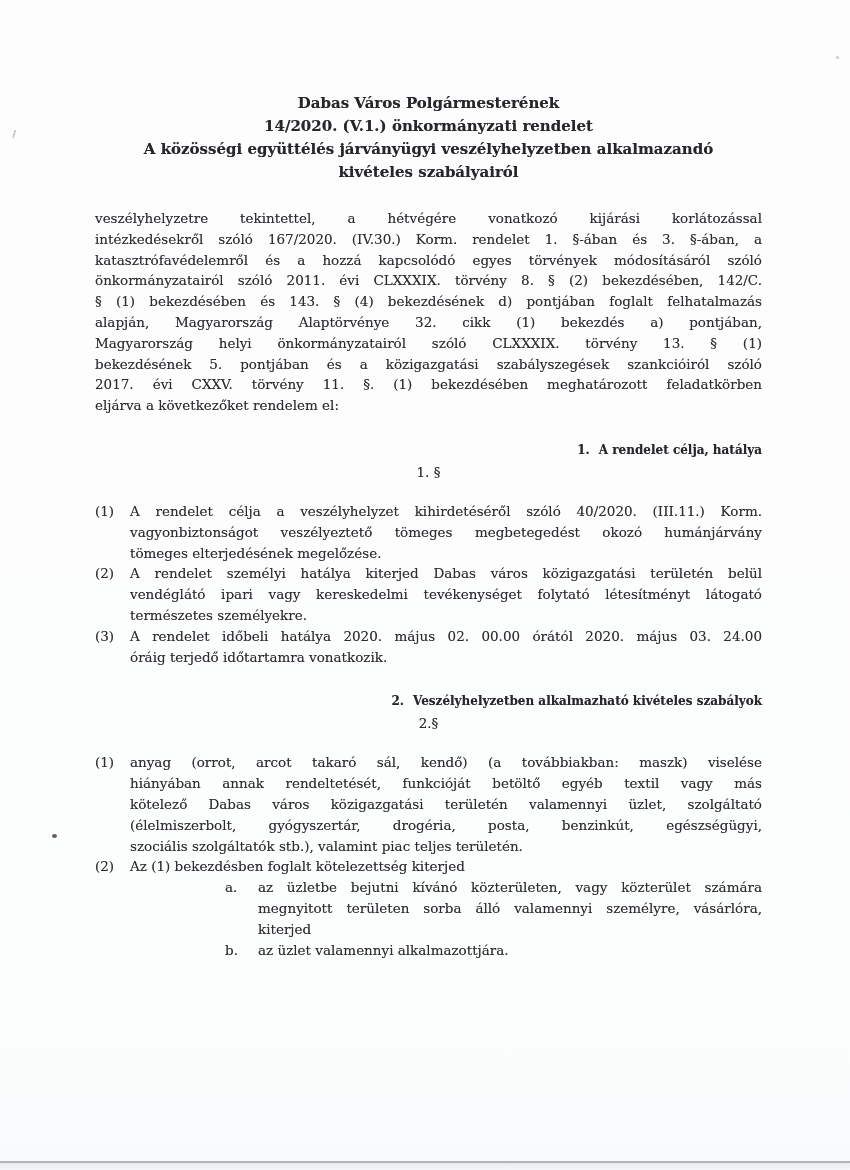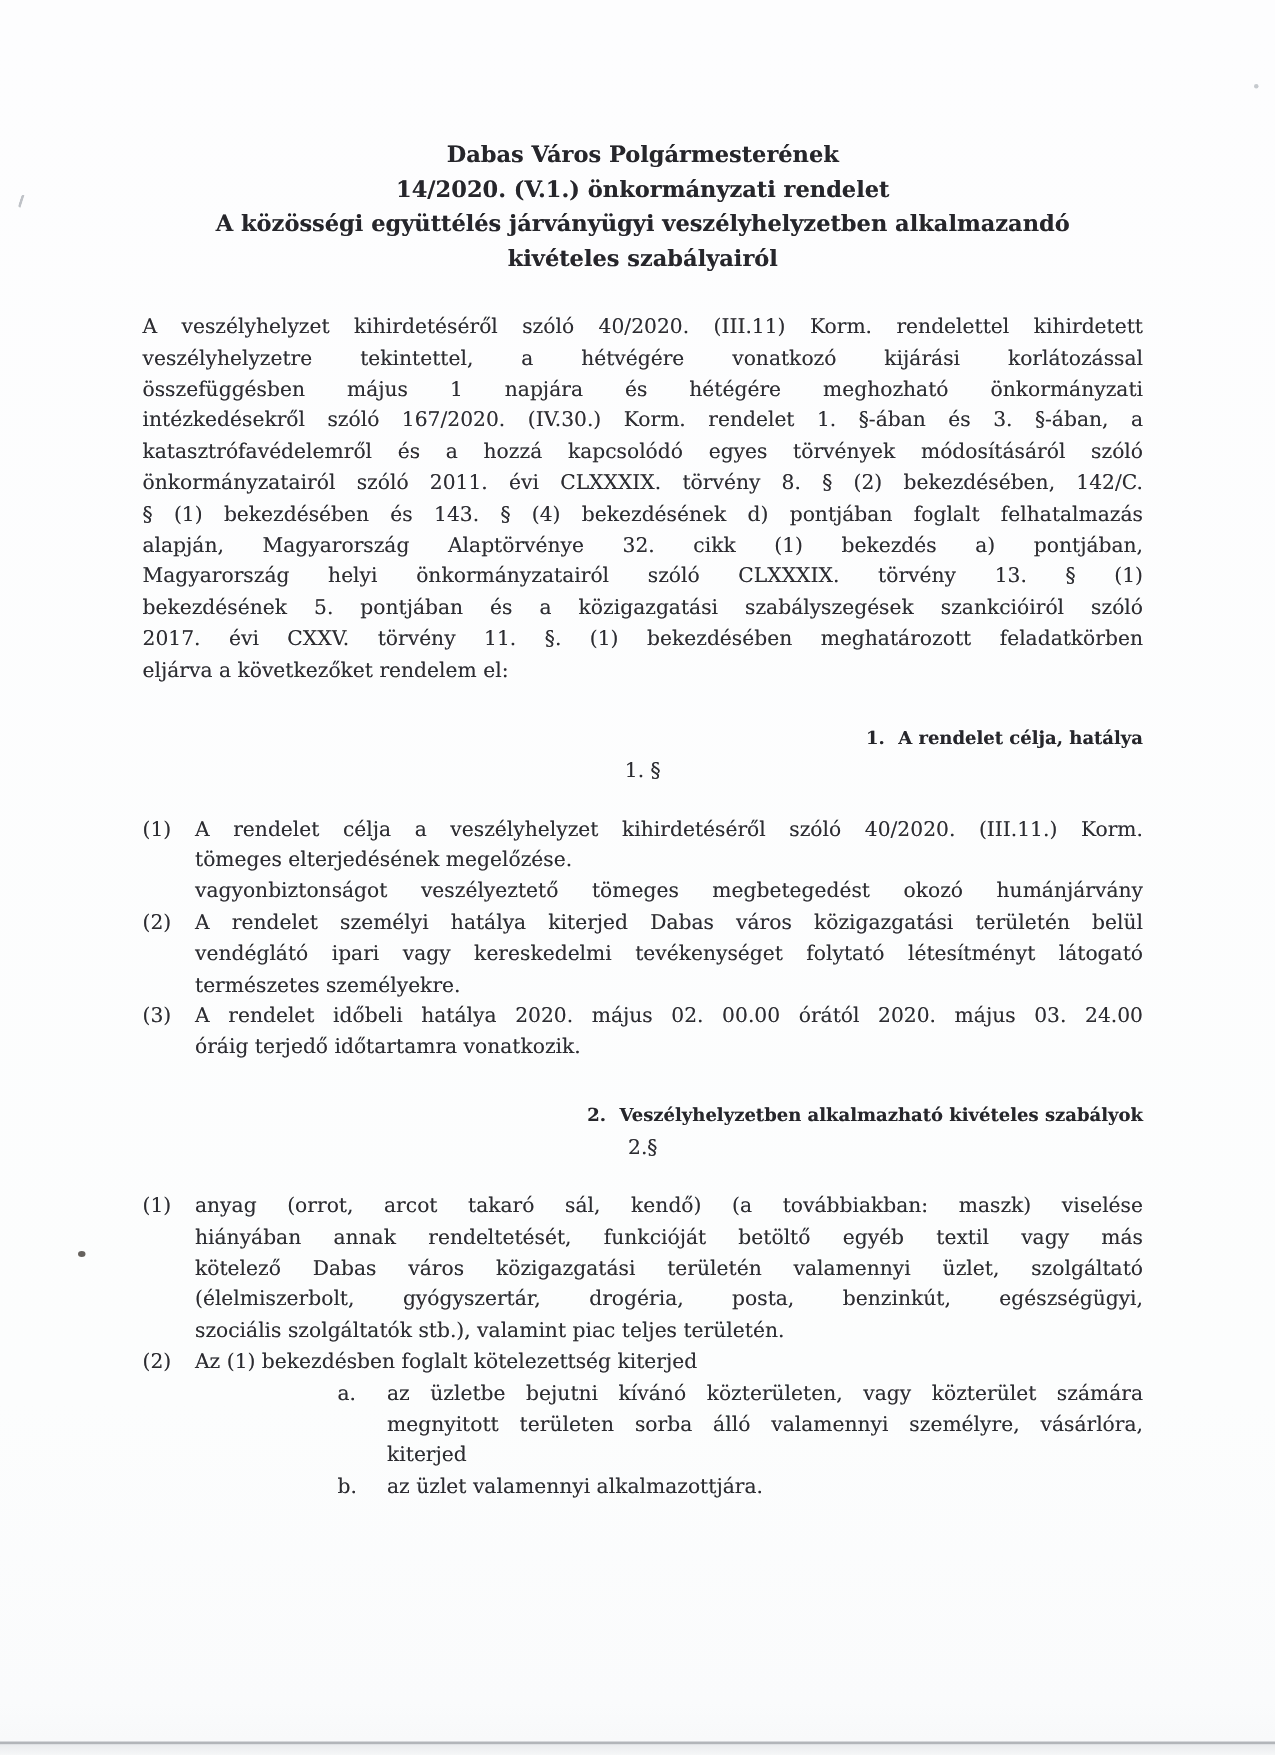--- a/index.html
+++ b/index.html
@@ -61,23 +61,21 @@
   <div class="content">
 
     <div class="title-block">
       <div class="title-line">Dabas Város Polgármesterének</div>
       <div class="title-line">14/2020. (V.1.) önkormányzati rendelet</div>
       <div class="title-line">A közösségi együttélés járványügyi veszélyhelyzetben alkalmazandó</div>
       <div class="title-line">kivételes szabályairól</div>
     </div>
 
     <div class="preamble">
-      <div class="jl">A veszélyhelyzet kihirdetéséről szóló 40/2020. (III.11) Korm. rendelettel kihirdetett</div>
       <div class="jl">veszélyhelyzetre tekintettel, a hétvégére vonatkozó kijárási korlátozással</div>
-      <div class="jl">összefüggésben május 1 napjára és hétégére meghozható önkormányzati</div>
       <div class="jl">intézkedésekről szóló 167/2020. (IV.30.) Korm. rendelet 1. §-ában és 3. §-ában, a</div>
       <div class="jl">katasztrófavédelemről és a hozzá kapcsolódó egyes törvények módosításáról szóló</div>
       <div class="jl">önkormányzatairól szóló 2011. évi CLXXXIX. törvény 8. § (2) bekezdésében, 142/C.</div>
       <div class="jl">§ (1) bekezdésében és 143. § (4) bekezdésének d) pontjában foglalt felhatalmazás</div>
       <div class="jl">alapján, Magyarország Alaptörvénye 32. cikk (1) bekezdés a) pontjában,</div>
       <div class="jl">Magyarország helyi önkormányzatairól szóló CLXXXIX. törvény 13. § (1)</div>
       <div class="jl">bekezdésének 5. pontjában és a közigazgatási szabályszegések szankcióiról szóló</div>
       <div class="jl">2017. évi CXXV. törvény 11. §. (1) bekezdésében meghatározott feladatkörben</div>
       <div class="jl jlast">eljárva a következőket rendelem el:</div>
     </div>
@@ -85,22 +83,22 @@
     <div class="sec-heading">
       <span class="num">1.</span><span>A rendelet célja, hatálya</span>
     </div>
     <div class="sec-sub">1. §</div>
 
     <div class="olist">
       <div class="item">
         <span class="marker">(1)</span>
         <div class="itext">
           <div class="jl">A rendelet célja a veszélyhelyzet kihirdetéséről szóló 40/2020. (III.11.) Korm.</div>
+          <div class="jl">vagyonbiztonságot veszélyeztető tömeges megbetegedést okozó humánjárvány</div>
           <div class="jl jlast">tömeges elterjedésének megelőzése.</div>
-          <div class="jl">vagyonbiztonságot veszélyeztető tömeges megbetegedést okozó humánjárvány</div>
         </div>
       </div>
       <div class="item">
         <span class="marker">(2)</span>
         <div class="itext">
           <div class="jl">A rendelet személyi hatálya kiterjed Dabas város közigazgatási területén belül</div>
           <div class="jl">vendéglátó ipari vagy kereskedelmi tevékenységet folytató létesítményt látogató</div>
           <div class="jl jlast">természetes személyekre.</div>
         </div>
       </div>

